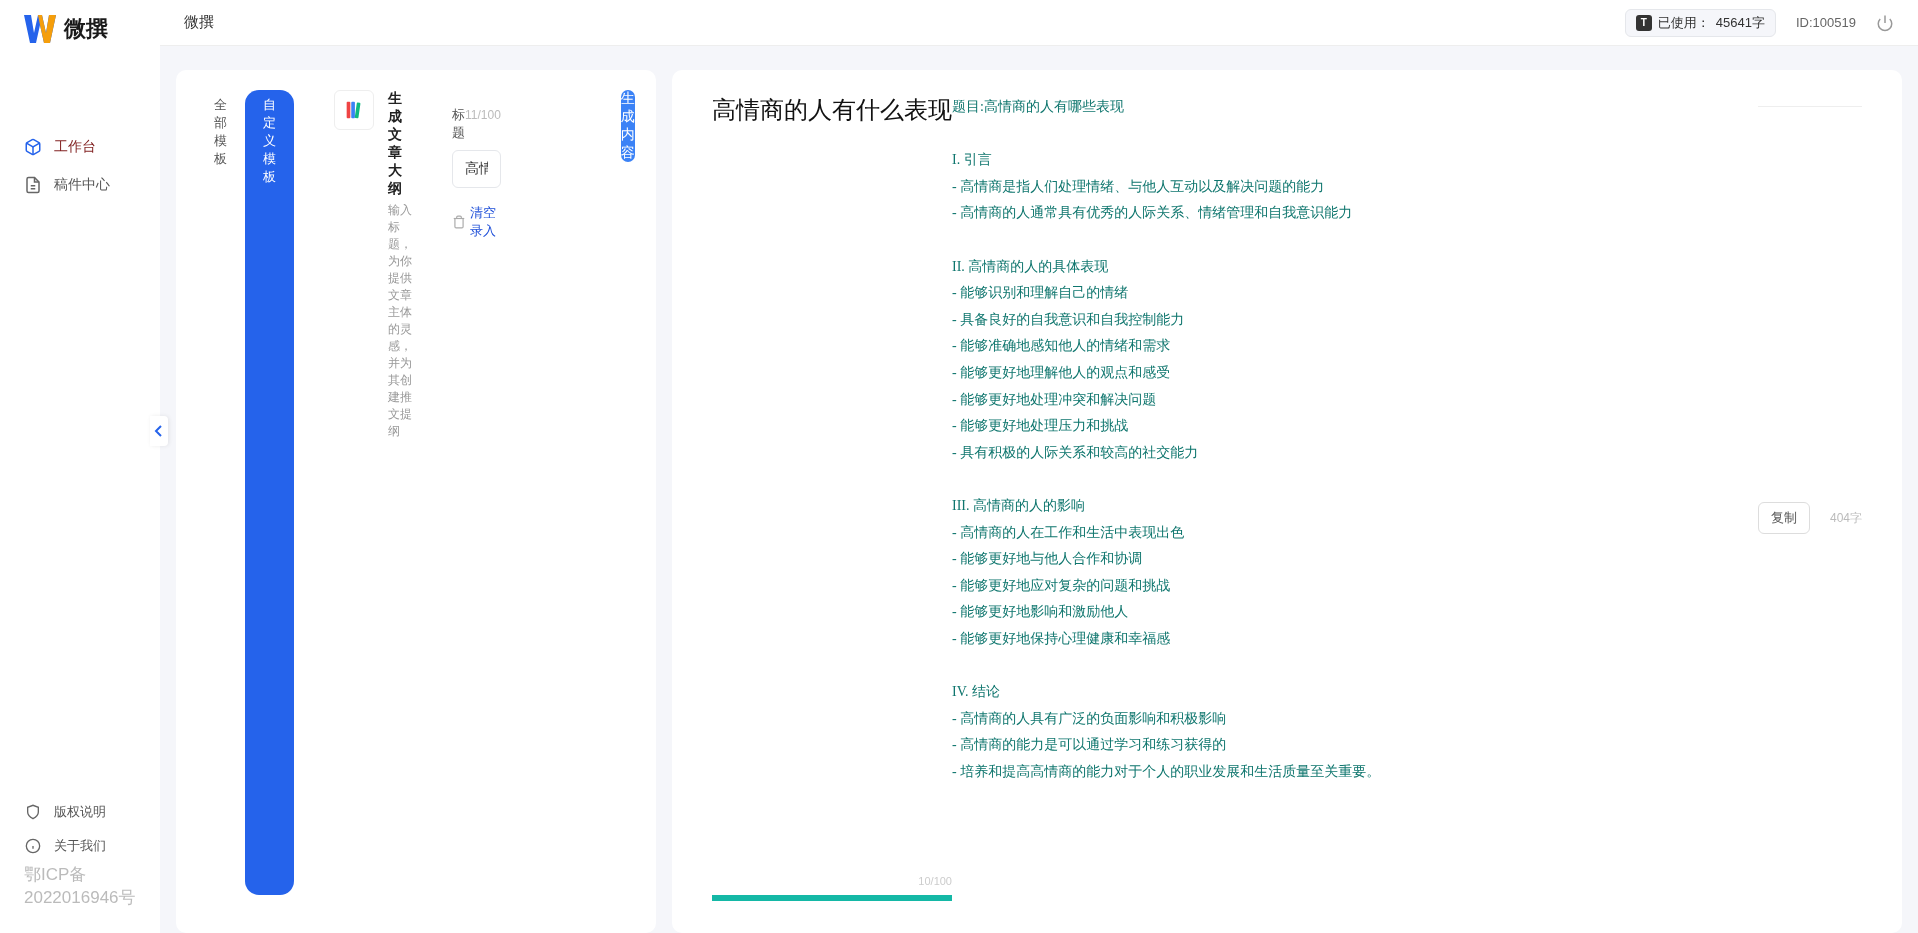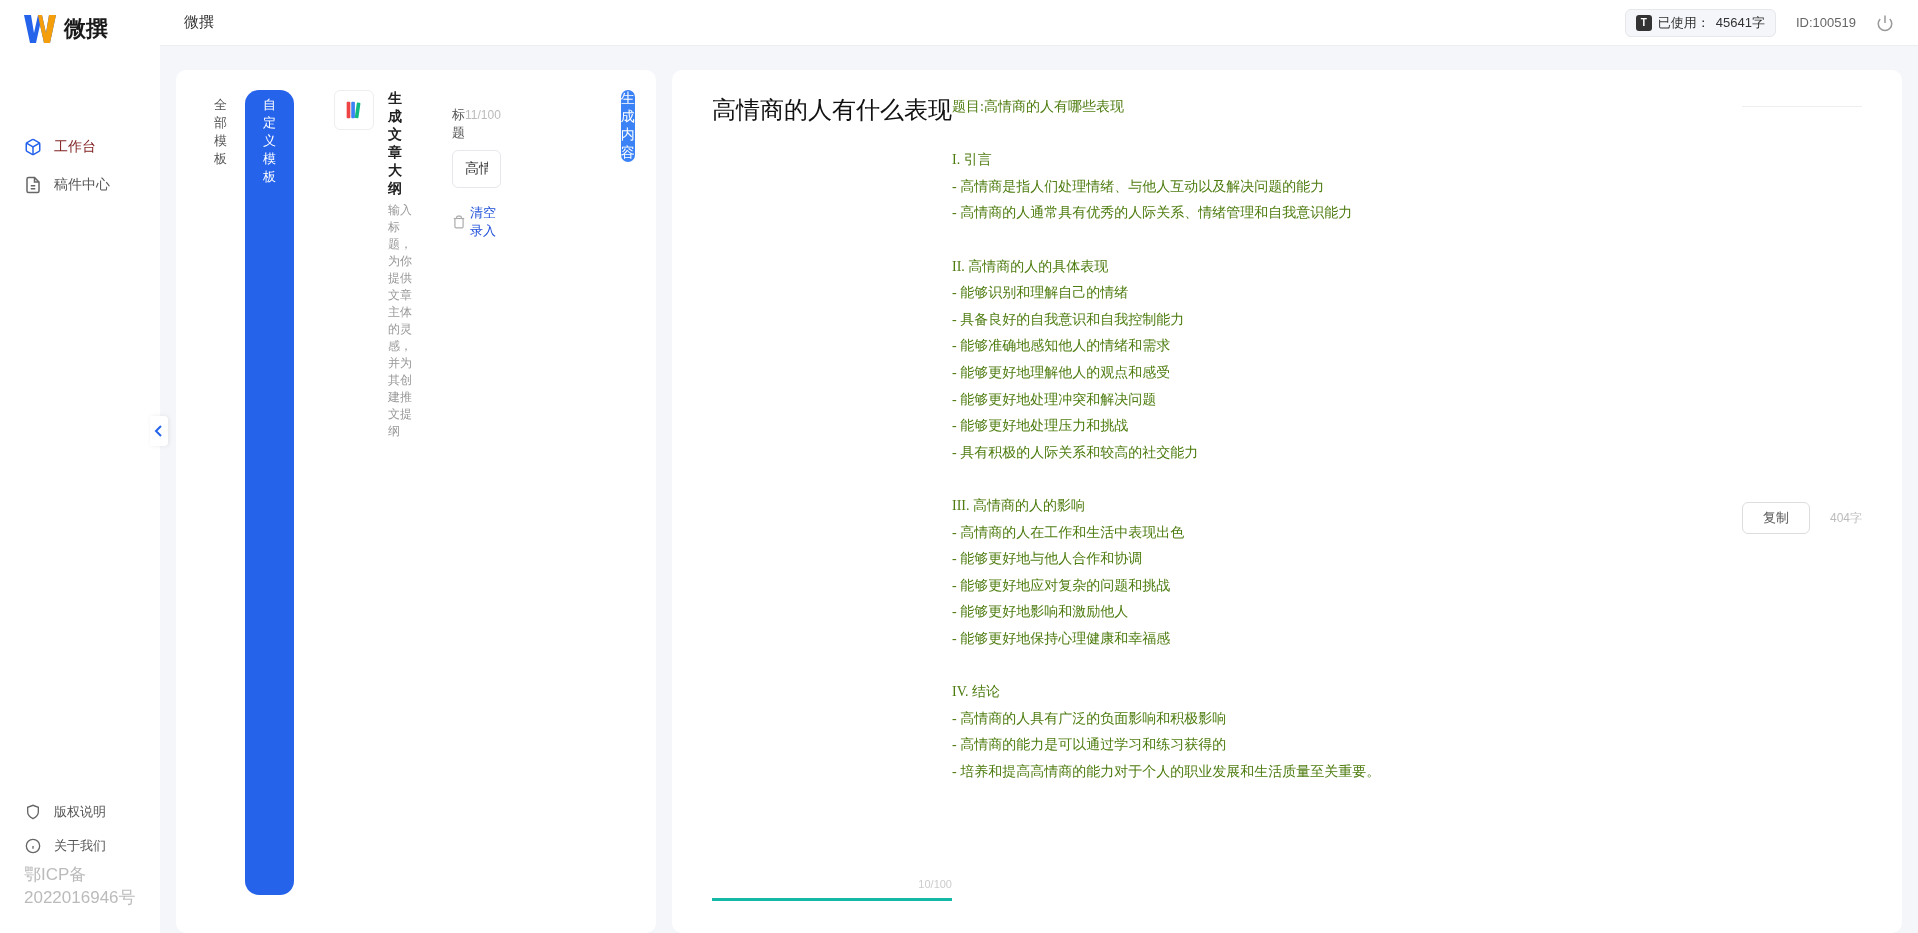--- a/index.html
+++ b/index.html
@@ -39,26 +39,26 @@
 .tpl-desc { font-size: 12px; color: #999; }
 .form-sec { padding: 16px 20px 0; }
 .form-row { display: flex; justify-content: space-between; align-items: baseline; margin-bottom: 8px; }
 .form-label { font-size: 13px; color: #555; }
 .char-count { font-size: 12px; color: #bbb; }
 .text-input { width: 100%; padding: 10px 12px; border: 1px solid #e5e7eb; border-radius: 6px; font-size: 14px; color: #333; outline: none; }
 .clear-row { display: flex; align-items: center; justify-content: center; gap: 4px; padding: 16px 0; color: #1d4ed8; font-size: 13px; cursor: pointer; }
 .panel-left-spacer { flex: 1; }
 .gen-btn-wrap { padding: 0 100px 12px; }
 .gen-btn { width: 100%; padding: 0 0; background: #3b82f6; color: #fff; border: none; border-radius: 8px; font-size: 14px; cursor: pointer; }
-.output-header { position: relative; text-align: center; padding-bottom: 14px; border-bottom: 3px solid #14b8a6; margin-bottom: 16px; }
+.output-header { position: relative; text-align: center; padding-bottom: 14px; border-bottom: 6px solid #14b8a6; margin-bottom: 16px; }
 .output-title { font-size: 24px; font-family: "SimSun", serif; font-weight: 400; color: #111; }
 .output-count { position: absolute; right: 0; bottom: 8px; font-size: 11px; color: #ccc; }
-.output-body { flex: 1; font-size: 14px; line-height: 1.9; color: #4d7c0f; white-space: pre-line; overflow-y: auto; font-family: "SimSun", "Microsoft YaHei", serif; }
+.output-body { flex: 1; font-size: 14px; line-height: 1.9; color: #0f766e; white-space: pre-line; overflow-y: auto; font-family: "SimSun", "Microsoft YaHei", serif; }
 .output-footer { display: flex; justify-content: flex-end; align-items: center; gap: 20px; padding-top: 12px; border-top: 1px solid #eee; margin-top: 12px; }
-.copy-btn { padding: 6px 20px; border: 1px solid #ddd; border-radius: 6px; background: #fff; cursor: pointer; font-size: 13px; color: #555; }
+.copy-btn { padding: 6px 12px; border: 1px solid #ddd; border-radius: 6px; background: #fff; cursor: pointer; font-size: 13px; color: #555; }
 .word-count { font-size: 12px; color: #bbb; }
 svg { display: block; }
 </style>
 </head>
 <body>
 
 <div class="app">
   <aside class="sidebar">
     <div class="logo">
       <div class="logo-icon">

